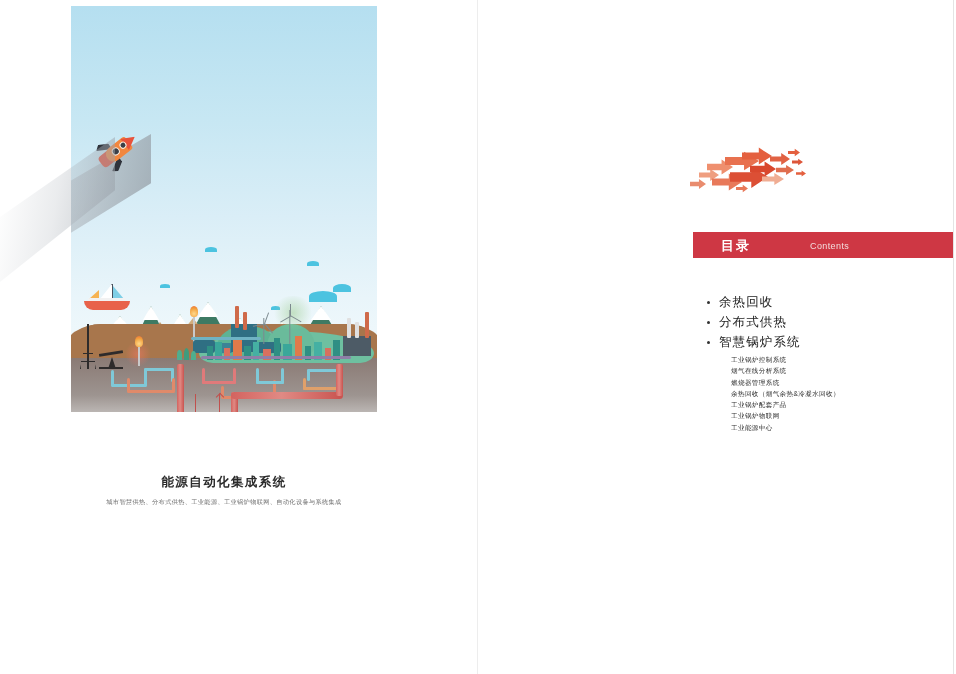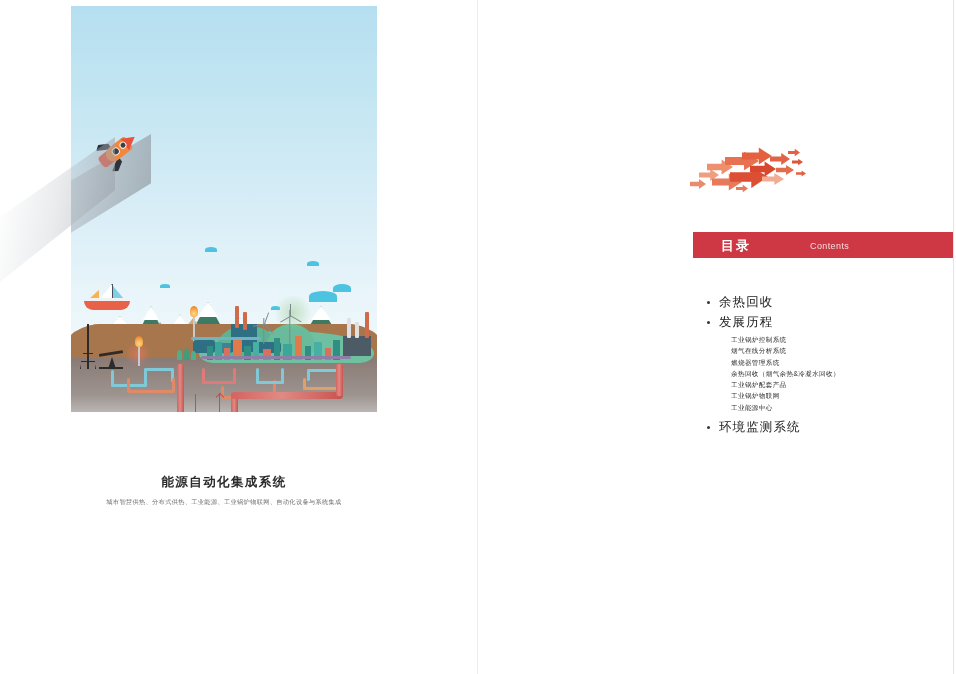--- a/index.html
+++ b/index.html
@@ -353,24 +353,24 @@
 </div>
 
 <div class="banner-hi"></div>
 <div class="toc-banner">
   <div class="cn">目录</div>
   <div class="en">Contents</div>
 </div>
 
 <div class="toc-list" id="toc-list">
     <div class="toc-main">余热回收</div>
-    <div class="toc-main">发展历程</div>
+    <div class="toc-main">分布式供热</div>
+    <div class="toc-main">智慧锅炉系统</div>
     <div class="toc-subs">
       <div class="toc-sub">工业锅炉控制系统</div>
       <div class="toc-sub">烟气在线分析系统</div>
       <div class="toc-sub">燃烧器管理系统</div>
       <div class="toc-sub">余热回收（烟气余热&amp;冷凝水回收）</div>
       <div class="toc-sub">工业锅炉配套产品</div>
       <div class="toc-sub">工业锅炉物联网</div>
       <div class="toc-sub">工业能源中心</div>
     </div>
-    <div class="toc-main">环境监测系统</div>
   </div>
 
 </body></html>

